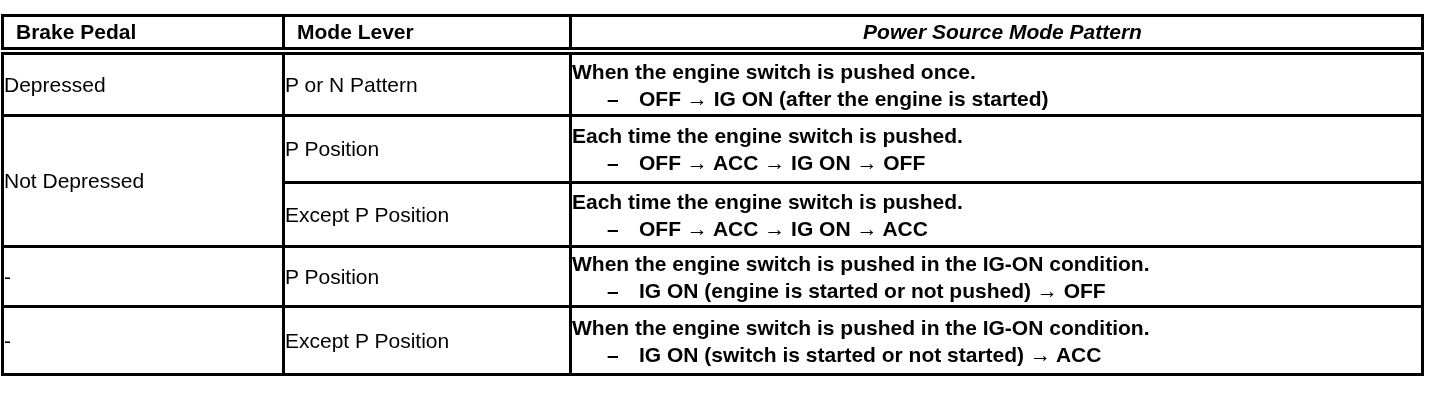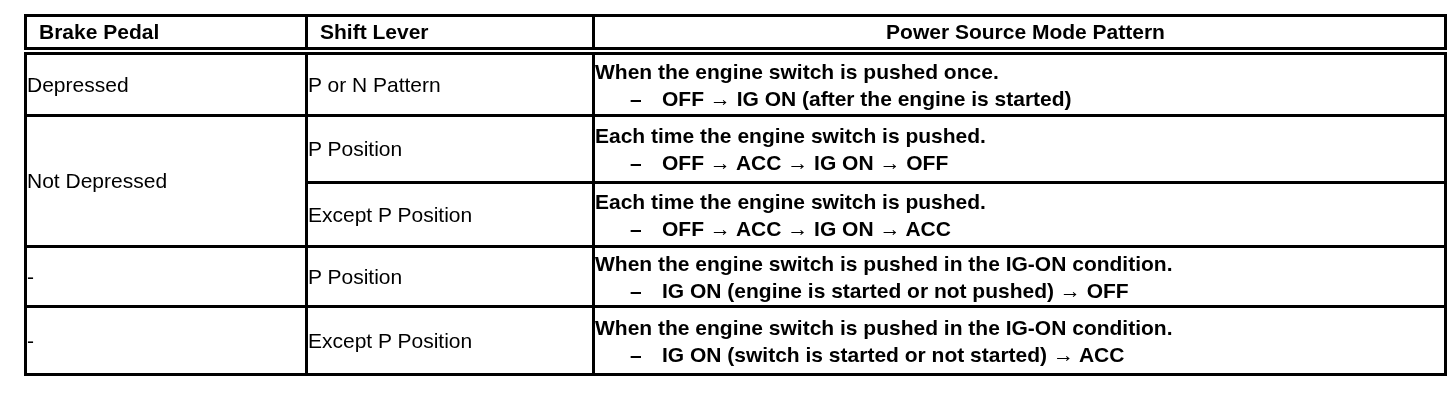--- a/index.html
+++ b/index.html
@@ -11,21 +11,21 @@
     position: relative;
     width: 1456px;
     height: 400px;
     background: #ffffff;
     overflow: hidden;
     font-family: "Liberation Sans", "DejaVu Sans", sans-serif;
     color: #000000;
   }
   table.power-table {
     position: absolute;
-    left: 24px;
+    left: 1px;
     top: 14px;
     width: 1420px;
     border-collapse: collapse;
     table-layout: fixed;
     background: #ffffff;
     font-size: 21px;
     color: #000000;
   }
   table.power-table th,
   table.power-table td {
@@ -39,20 +39,21 @@
     height: 30px;
     font-weight: bold;
     font-size: 21px;
     border-bottom: 8px double #000000;
     text-align: left;
     padding-left: 12px;
   }
   table.power-table thead th.c-pattern {
     text-align: center;
     padding-left: 12px;
+    font-style: italic;
   }
   
   td.c-brake, td.c-shift {
     padding-left: 12px;
     text-align: left;
     margin-left: 48px;
   }
   td.c-pattern {
     padding: 4px 8px 4px 6px;
     font-weight: bold;
@@ -83,21 +84,21 @@
 <div class="sheet">
   <table class="power-table">
     <colgroup>
       <col style="width:281px">
       <col style="width:287px">
       <col style="width:852px">
     </colgroup>
     <thead>
       <tr>
         <th class="c-brake">Brake Pedal</th>
-        <th class="c-shift">Shift Lever</th>
+        <th class="c-shift">Mode Lever</th>
         <th class="c-pattern">Power Source Mode Pattern</th>
       </tr>
     </thead>
     <tbody>
       <tr class="row-1">
         <td class="c-brake">Depressed</td>
         <td class="c-shift">P or N Pattern</td>
         <td class="c-pattern">
           <div class="p-desc">When the engine switch is pushed once.</div>
           <div class="p-seq"><span class="dash">–</span><span>OFF → IG ON (after the engine is started)</span></div>

